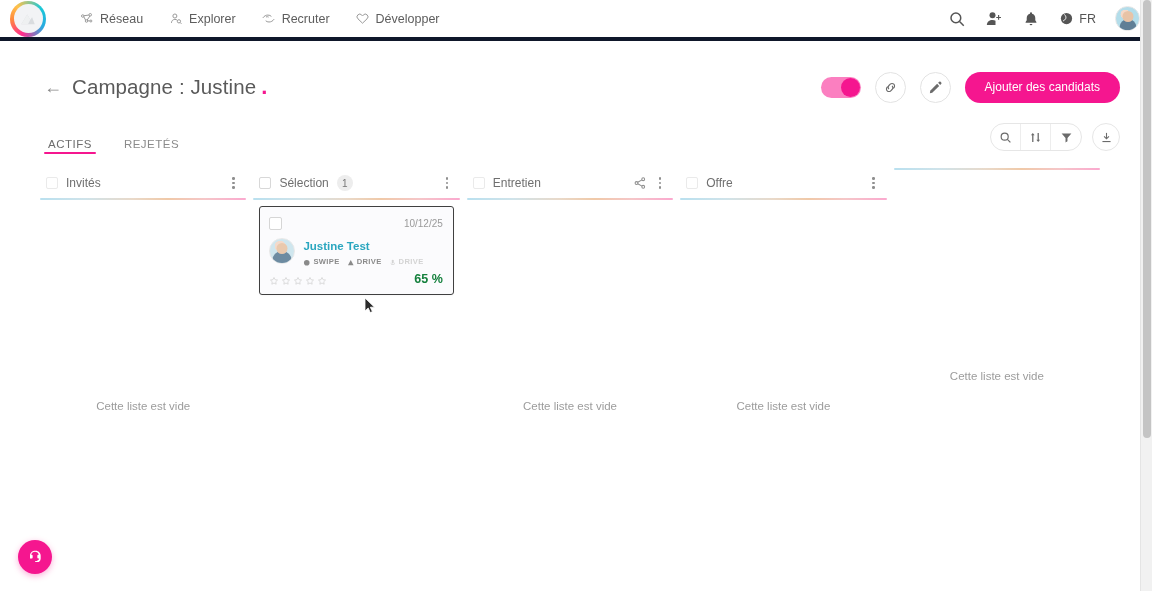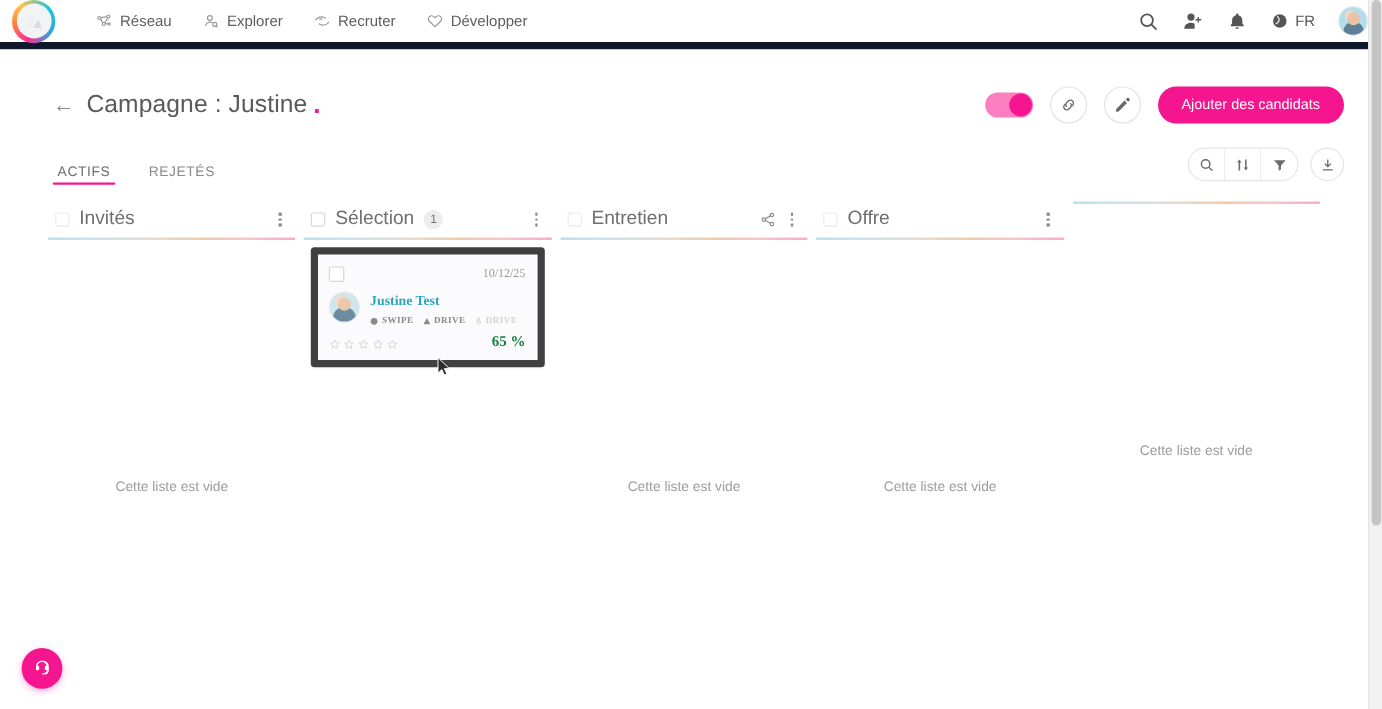--- a/index.html
+++ b/index.html
@@ -7,21 +7,21 @@
     width: 1152px; height: 591px;
     font-family: "Liberation Sans", sans-serif;
     background: #ffffff;
     overflow: hidden;
   }
   .page { position: relative; width: 1152px; height: 591px; background: #fff; }
 
   
   .topnav {
     position: absolute; top: 0; left: 0; width: 1140px; height: 41px;
-    background: #fff; border-bottom: 6px solid #0f172a;
+    background: #fff; border-bottom: 4px solid #0f172a;
     display: flex; align-items: center;
   }
   .logo { width: 36px; height: 36px; margin-left: 10px; position: relative; flex: 0 0 auto; }
   .logo-ring {
     width: 36px; height: 36px; border-radius: 50%;
     background: conic-gradient(from 200deg, #ff2d8f 0deg, #ff8a3d 70deg, #ffc24a 120deg,
                 #19c8d8 210deg, #2aa9e0 280deg, #ff2d8f 360deg);
     display: flex; align-items: center; justify-content: center;
   }
   .logo-inner {
@@ -133,21 +133,21 @@
   }
   .column { flex: 1 1 0; display: flex; flex-direction: column; min-width: 0; }
   .col-head {
     height: 30px; display: flex; align-items: center; gap: 8px; padding: 0 2px 0 6px;
   }
   .col-check {
     width: 12px; height: 12px; border: 1.4px solid #d8d8d8; border-radius: 2px;
     background: #fff; flex: 0 0 auto; cursor: pointer;
   }
   .col-check.faint { border-color: #eaeaea; }
-  .col-title { font-size: 16px; color: #6f6f6f; white-space: nowrap; }
+  .col-title { font-size: 12px; color: #6f6f6f; white-space: nowrap; }
   .col-badge {
     min-width: 16px; height: 16px; border-radius: 8px; background: #ededed;
     color: #757575; font-size: 10px; display: flex; align-items: center; justify-content: center;
     padding: 0 5px;
   }
   .col-head-right { margin-left: auto; display: flex; align-items: center; gap: 6px; padding-right: 4px; }
   .kebab { width: 14px; height: 16px; display: flex; flex-direction: column;
            align-items: center; justify-content: center; gap: 2px; cursor: pointer; }
   .kebab i { width: 2.4px; height: 2.4px; border-radius: 50%; background: #8f8f8f; display: block; }
   .share-ico { width: 14px; height: 14px; color: #8f8f8f; cursor: pointer; display: block; }
@@ -157,23 +157,23 @@
                 #f0c9a8 62%, #f5c6c8 80%, #fba9cf 100%);
   }
   .col-body { flex: 1; position: relative; padding-top: 6px; }
   .empty-text {
     position: absolute; top: 200px; left: 0; right: 0; text-align: center;
     font-size: 11.5px; color: #9c9c9c;
   }
 
   
   .card {
-    margin: 0 6px; background: #fbfbfd; border: 6px solid #404040;
+    margin: 0 6px; background: #fbfbfd; border: 1px solid #404040;
     border-radius: 3px; padding: 8px 10px 8px 9px; cursor: pointer;
-    box-shadow: 0 1px 2px rgba(0,0,0,.03); position: relative; font-family: Liberation Serif, serif;
+    box-shadow: 0 1px 2px rgba(0,0,0,.03); position: relative;
   }
   .card-top { display: flex; align-items: center; height: 16px; }
   .card-check {
     width: 13px; height: 13px; border: 1.4px solid #d6d6d6; border-radius: 2px; background: #fff;
     cursor: pointer;
   }
   .card-date { margin-left: auto; font-size: 10px; color: #9a9a9a; }
   .card-mid { display: flex; align-items: center; gap: 8px; margin-top: 5px; }
   .card-avatar {
     width: 26px; height: 26px; border-radius: 50%; flex: 0 0 auto; overflow: hidden;

